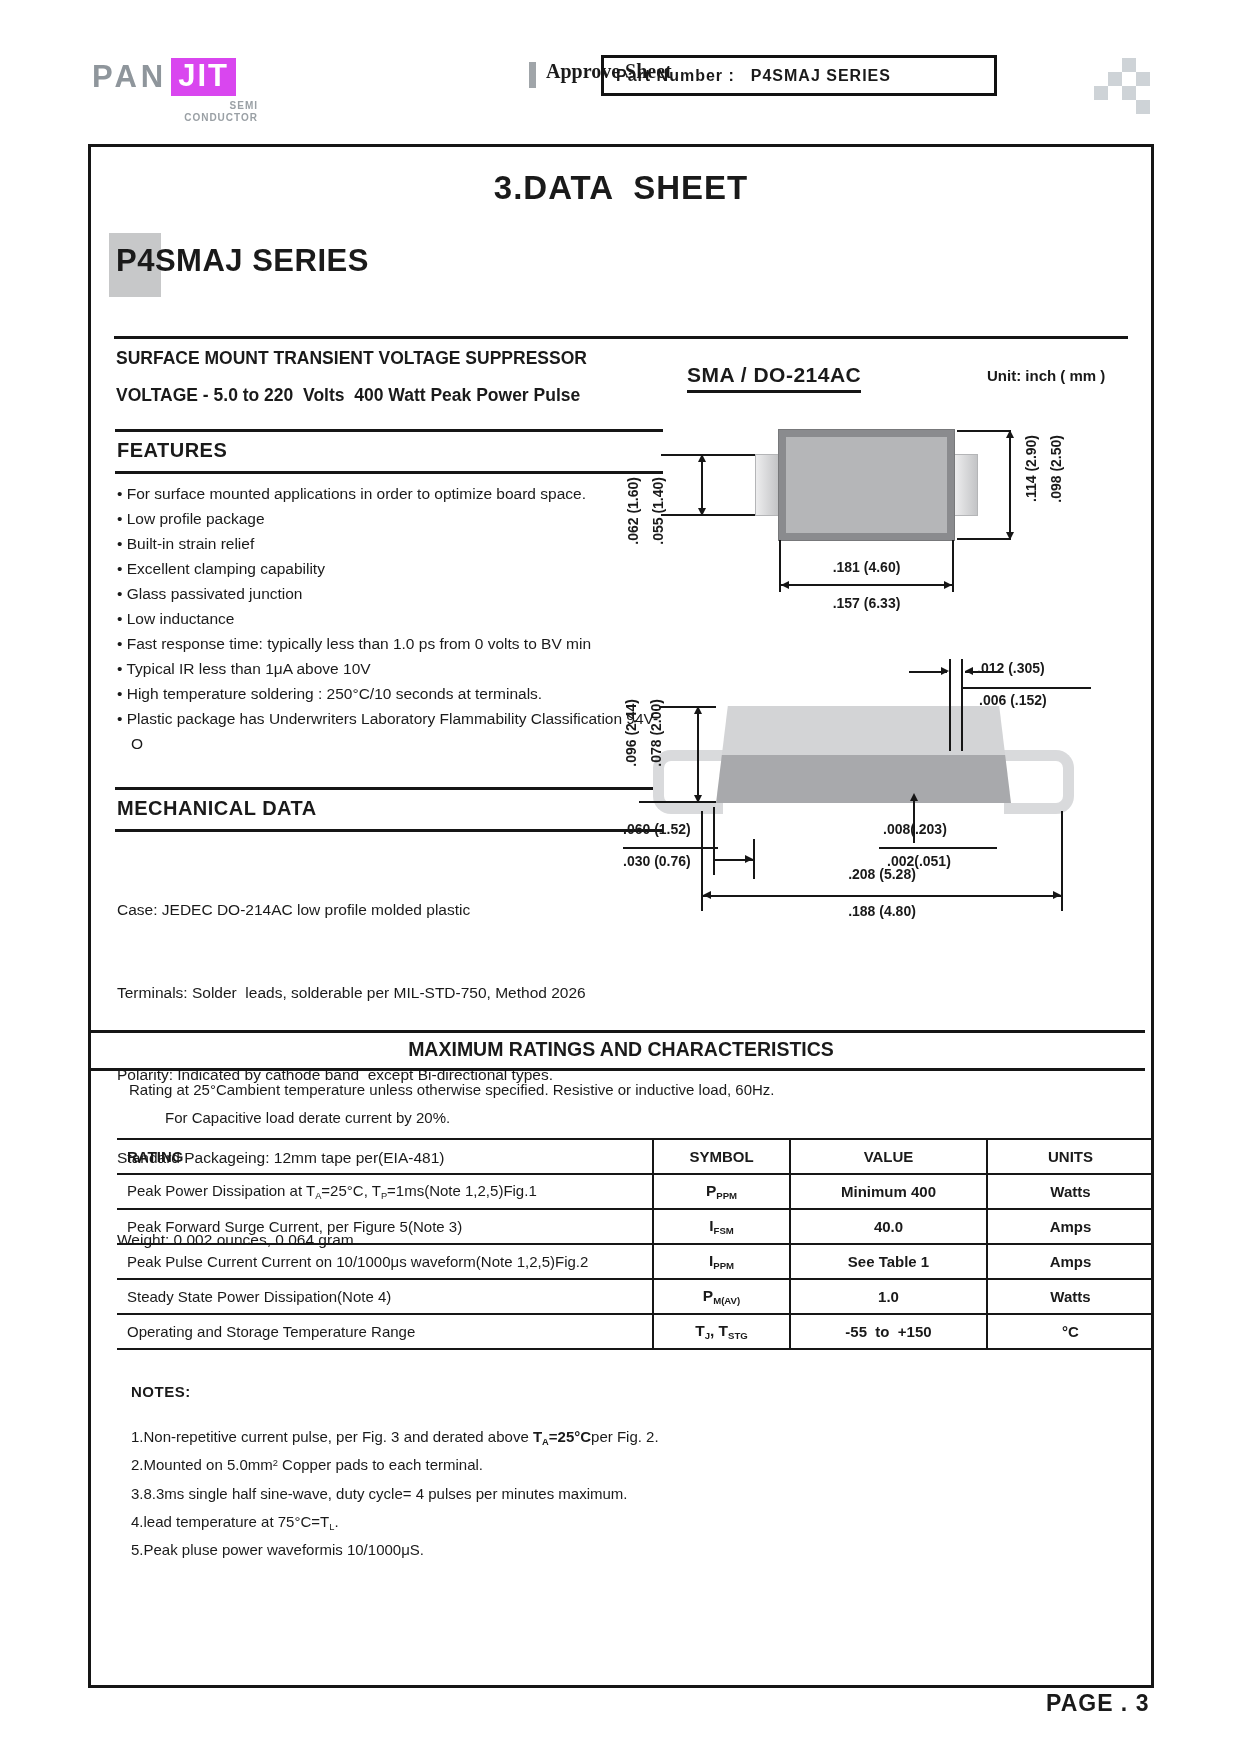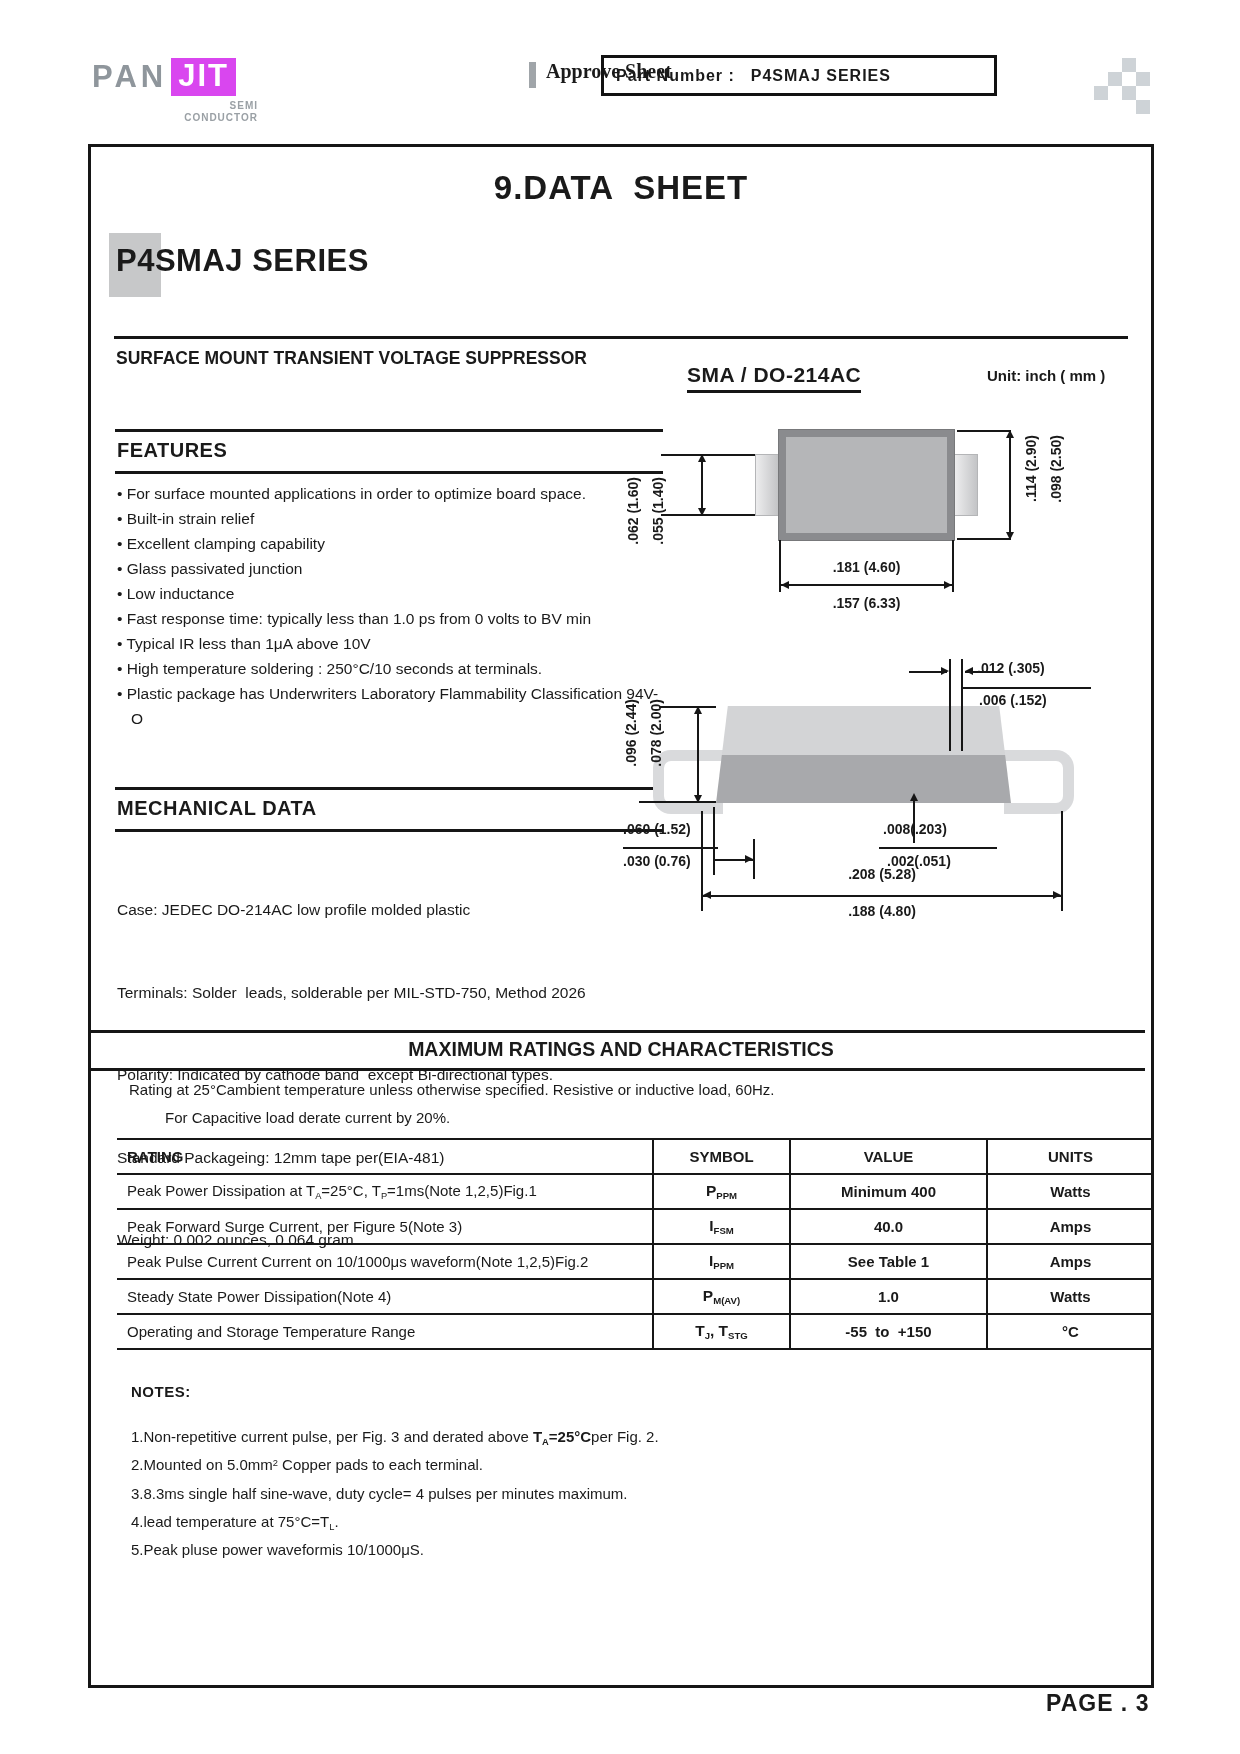--- a/index.html
+++ b/index.html
@@ -112,35 +112,37 @@
     <div style="grid-row:1;grid-column:3;"></div>
     <div style="grid-row:2;grid-column:2;"></div>
     <div style="grid-row:2;grid-column:4;"></div>
     <div style="grid-row:3;grid-column:1;"></div>
     <div style="grid-row:3;grid-column:3;"></div>
     <div style="grid-row:4;grid-column:4;"></div>
   </div>
 
   <div class="mainbox">
 
-    <div class="doc-title">9.DATA  SHEET</div>
+    <div class="doc-title">3.DATA  SHEET</div>
 
     <div class="series-bg"></div>
     <div class="series">P4SMAJ SERIES</div>
     <div class="hr" style="left:23px;top:189px;width:1014px;"></div>
 
     <div class="subtitle" style="top:201px;">SURFACE MOUNT TRANSIENT VOLTAGE SUPPRESSOR</div>
+    <div class="subtitle" style="top:238px;">VOLTAGE - 5.0 to 220  Volts  400 Watt Peak Power Pulse</div>
     <div class="sma">SMA / DO-214AC</div>
     <div class="unit">Unit: inch ( mm )</div>
 
     <div class="hr" style="left:24px;top:282px;width:548px;"></div>
     <div class="sec-head" style="top:292px;">FEATURES</div>
     <div class="hr" style="left:24px;top:324px;width:548px;"></div>
     <div class="feat-list">
       <div>For surface mounted applications in order to optimize board space.</div>
+      <div>Low profile package</div>
       <div>Built-in strain relief</div>
       <div>Excellent clamping capability</div>
       <div>Glass passivated junction</div>
       <div>Low inductance</div>
       <div>Fast response time: typically less than 1.0 ps from 0 volts to BV min</div>
       <div>Typical IR less than 1μA above 10V</div>
       <div>High temperature soldering : 250°C/10 seconds at terminals.</div>
       <div>Plastic package has Underwriters Laboratory Flammability Classification 94V-O</div>
     </div>
 

